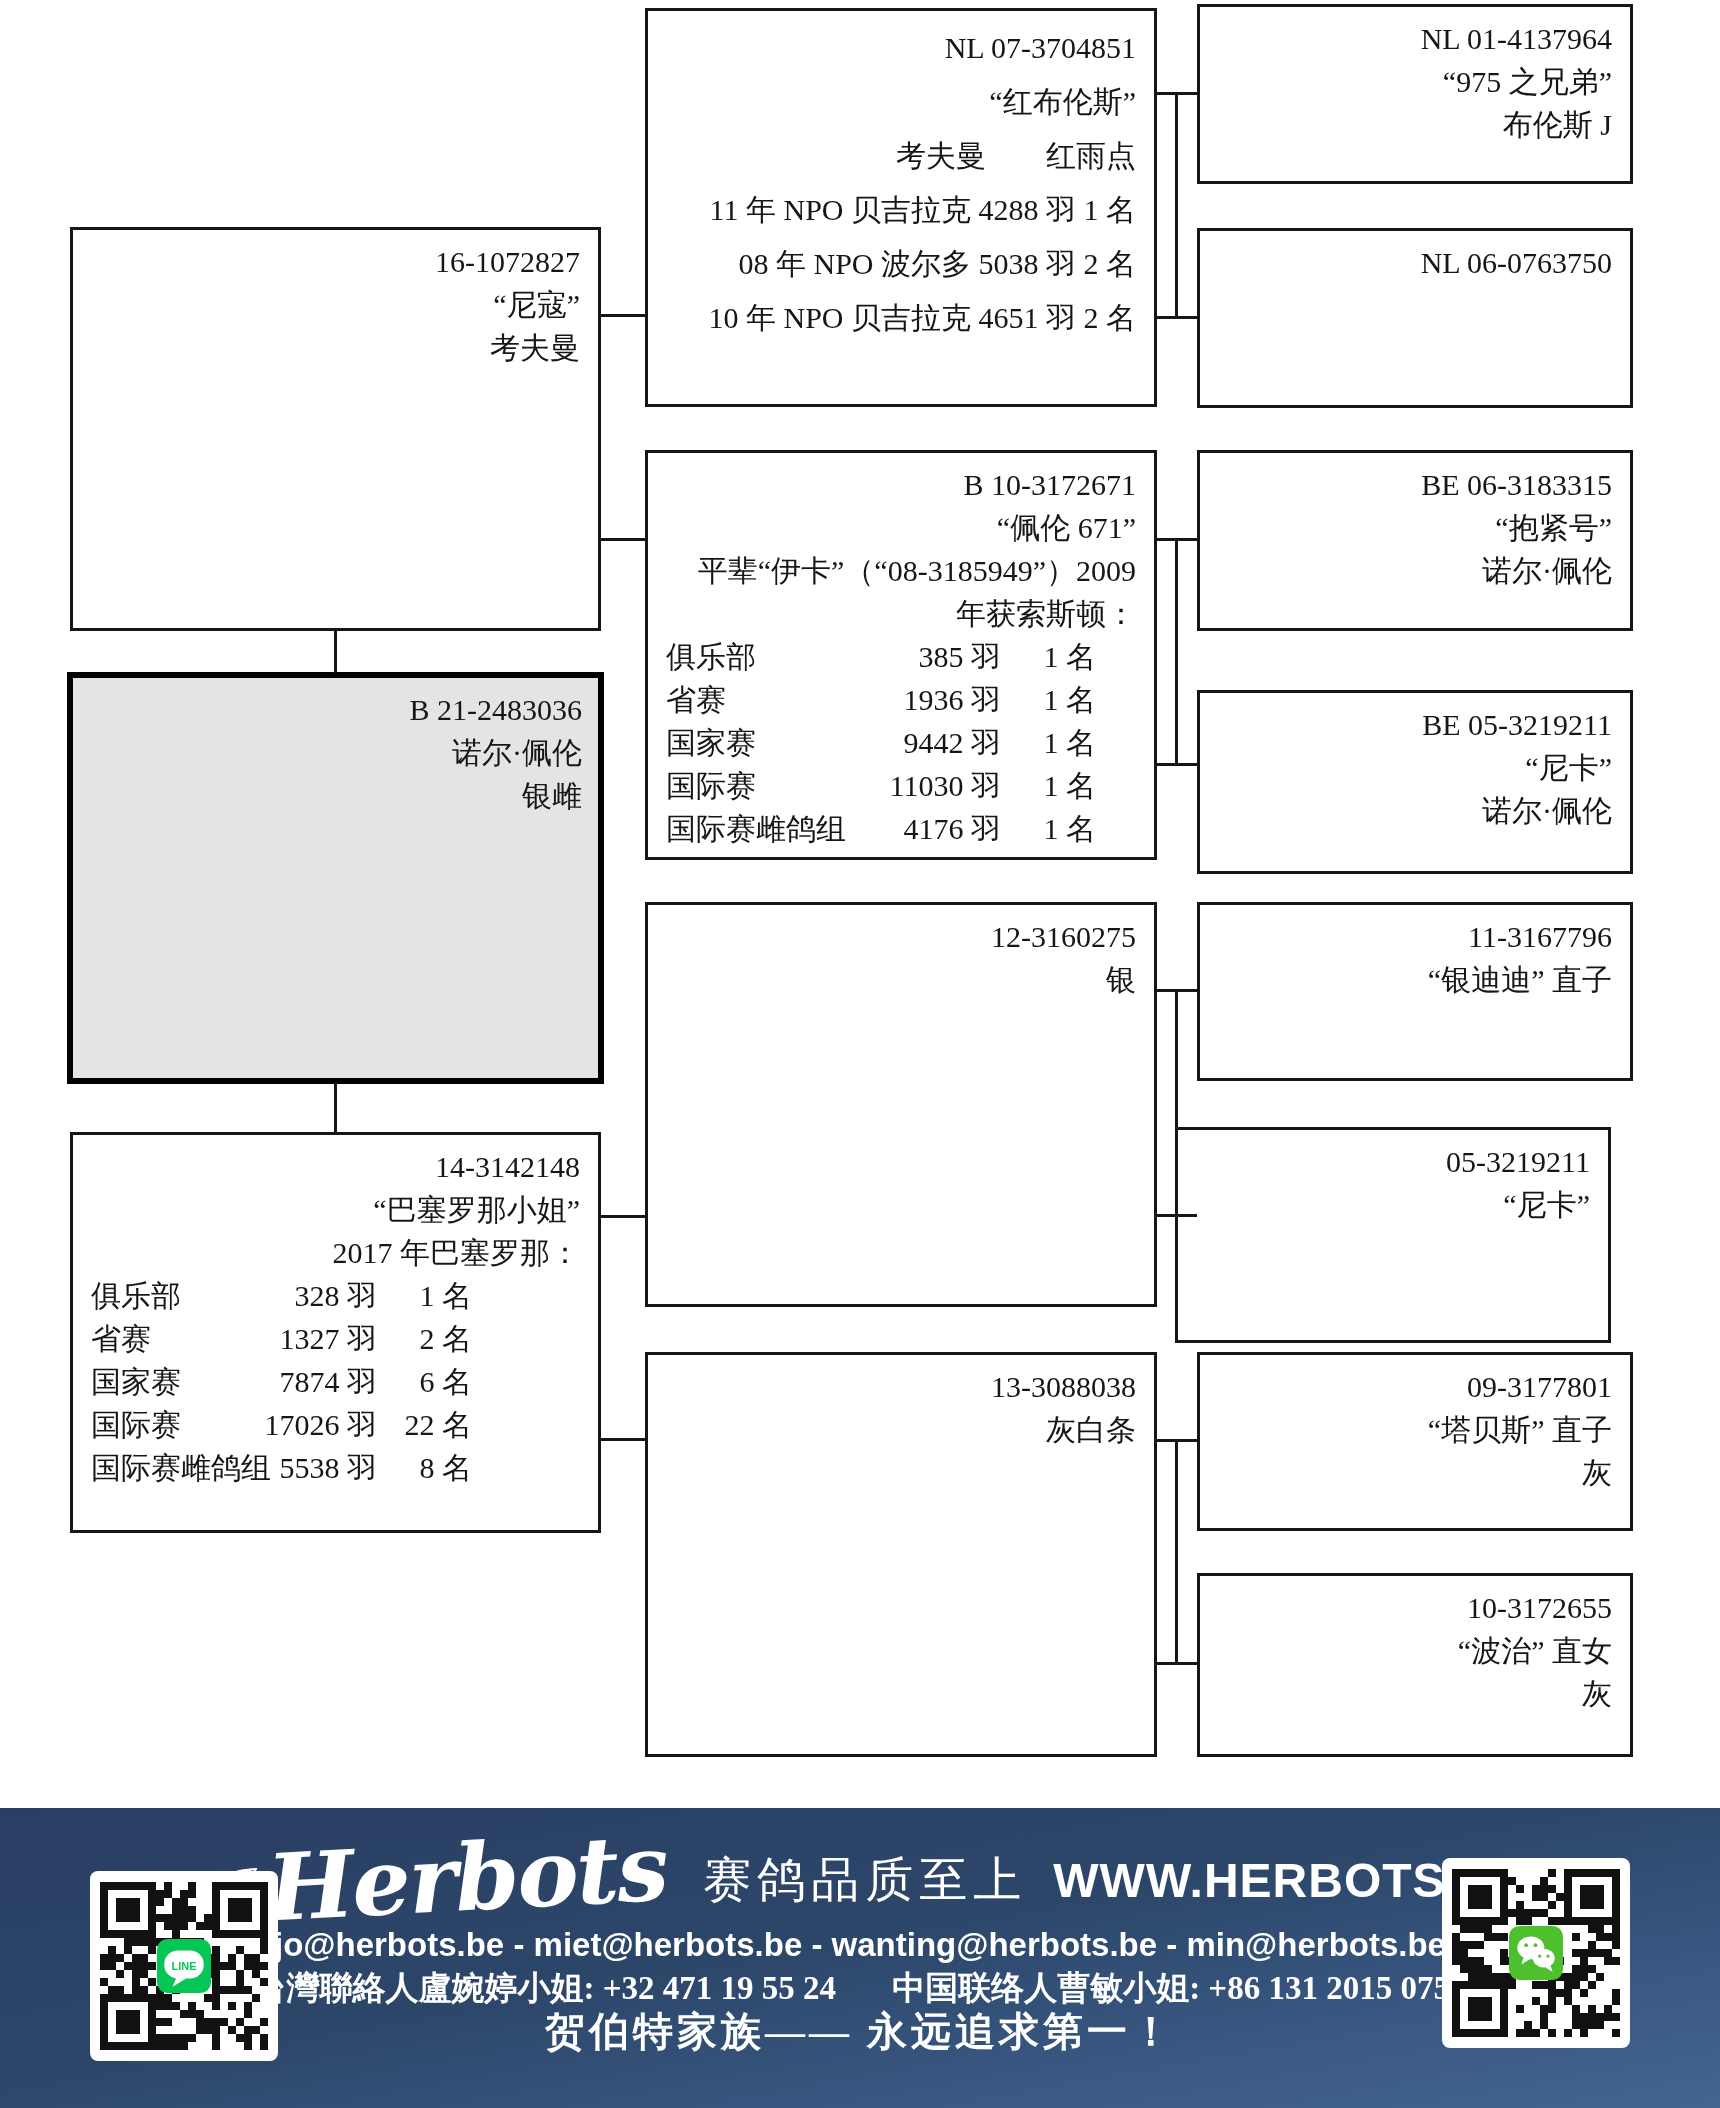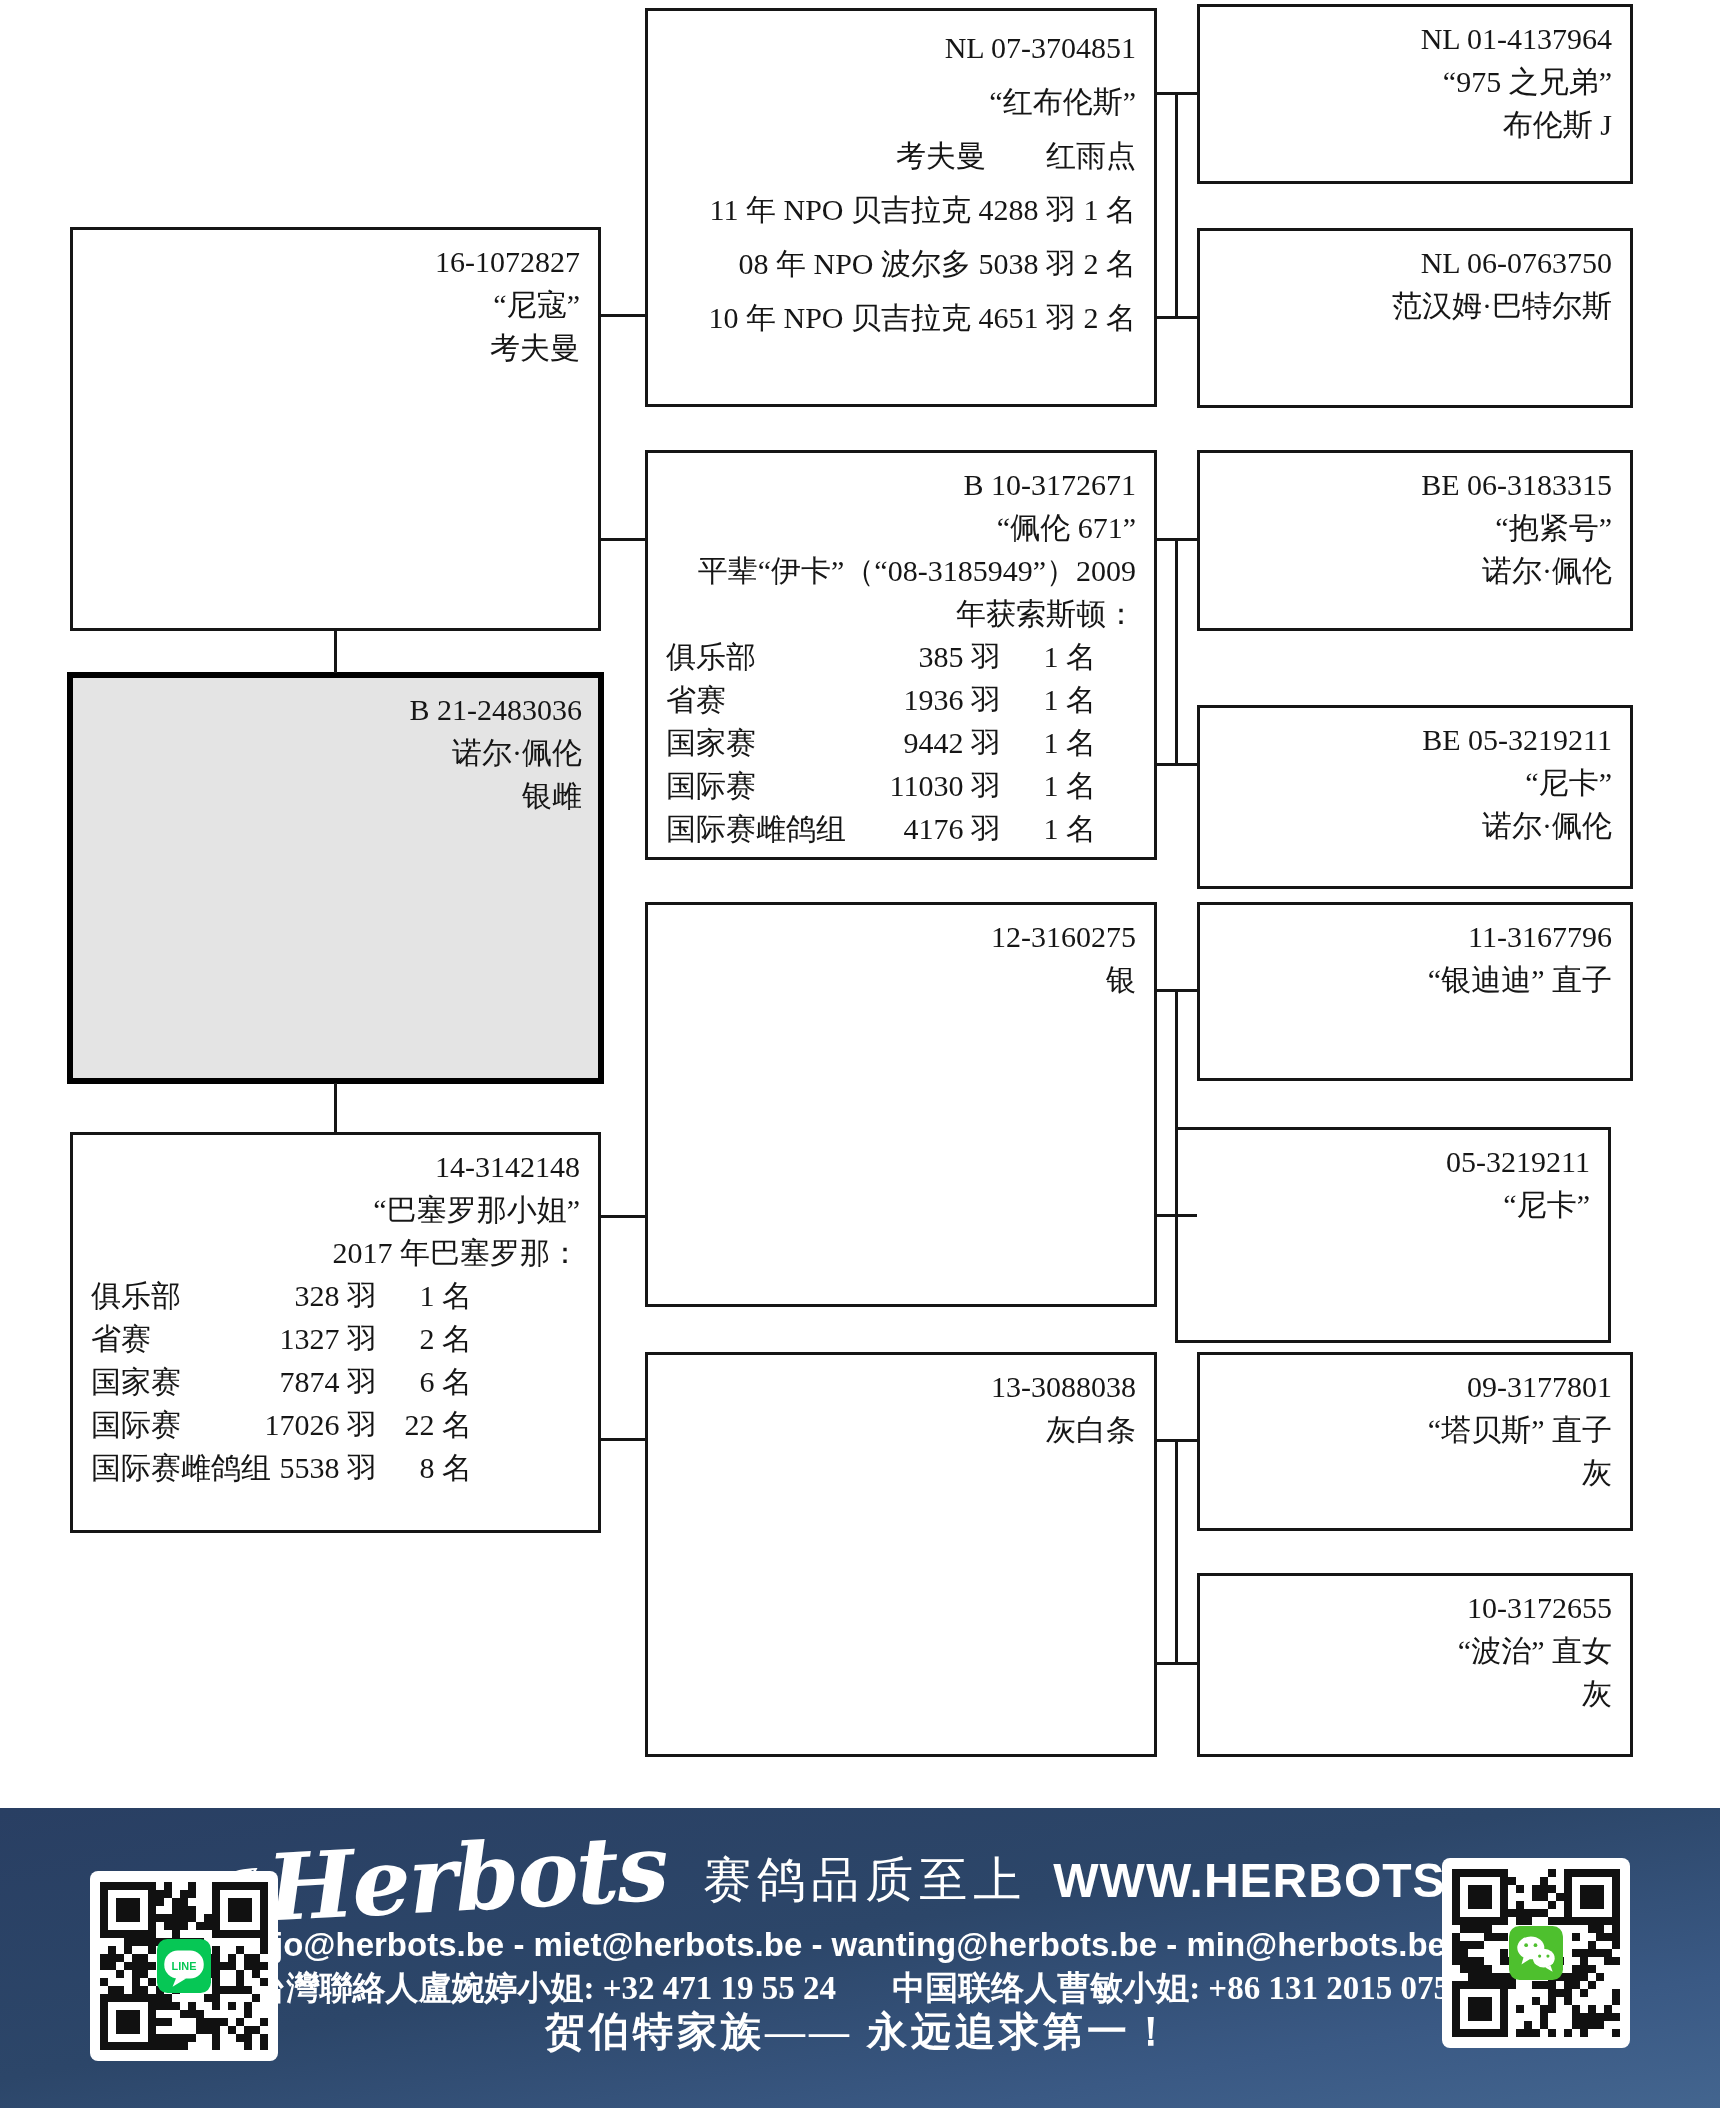--- a/index.html
+++ b/index.html
@@ -21,21 +21,21 @@
   #box-sire {left:70px;  top:227px;  width:531px; height:404px;}
   #box-main {left:67px;  top:672px;  width:537px; height:412px;}
   #box-dam  {left:70px;  top:1132px; width:531px; height:401px;}
   #box-ggs1 {left:645px; top:8px;    width:512px; height:399px;}
   #box-gds1 {left:645px; top:450px;  width:512px; height:410px;}
   #box-dsire{left:645px; top:902px;  width:512px; height:405px;}
   #box-ddam {left:645px; top:1352px; width:512px; height:405px;}
   #box-gg1  {left:1197px;top:4px;    width:436px; height:180px;}
   #box-gg2  {left:1197px;top:228px;  width:436px; height:180px;}
   #box-gg3  {left:1197px;top:450px;  width:436px; height:181px;}
-  #box-gg4  {left:1197px;top:705px;  width:436px; height:184px;}
+  #box-gg4  {left:1197px;top:690px;  width:436px; height:184px;}
   #box-gg5  {left:1197px;top:902px;  width:436px; height:179px;}
   #box-gg6  {left:1175px;top:1127px; width:436px; height:216px;}
   #box-gg7  {left:1197px;top:1352px; width:436px; height:179px;}
   #box-gg8  {left:1197px;top:1573px; width:436px; height:184px;}
 
   
   .cn{position:absolute;background:#161616;}
   #cn-s-m1{left:601px;top:314px;width:44px;height:3px;}
   #cn-s-m2{left:601px;top:538px;width:44px;height:3px;}
   #cn-main-top{left:334px;top:630px;width:3px;height:43px;}
@@ -172,21 +172,20 @@
       <div class="ln">灰白条</div>
     </div>
 
   <div class="box" id="box-gg1">
       <div class="ln">NL 01-4137964</div>
       <div class="ln">“975 之兄弟”</div>
       <div class="ln">布伦斯 J</div>
     </div>
   <div class="box" id="box-gg2">
       <div class="ln">NL 06-0763750</div>
-      <div class="ln">范汉姆·巴特尔斯</div>
     </div>
   <div class="box" id="box-gg3">
       <div class="ln">BE 06-3183315</div>
       <div class="ln">“抱紧号”</div>
       <div class="ln">诺尔·佩伦</div>
     </div>
   <div class="box" id="box-gg4">
       <div class="ln">BE 05-3219211</div>
       <div class="ln">“尼卡”</div>
       <div class="ln">诺尔·佩伦</div>

